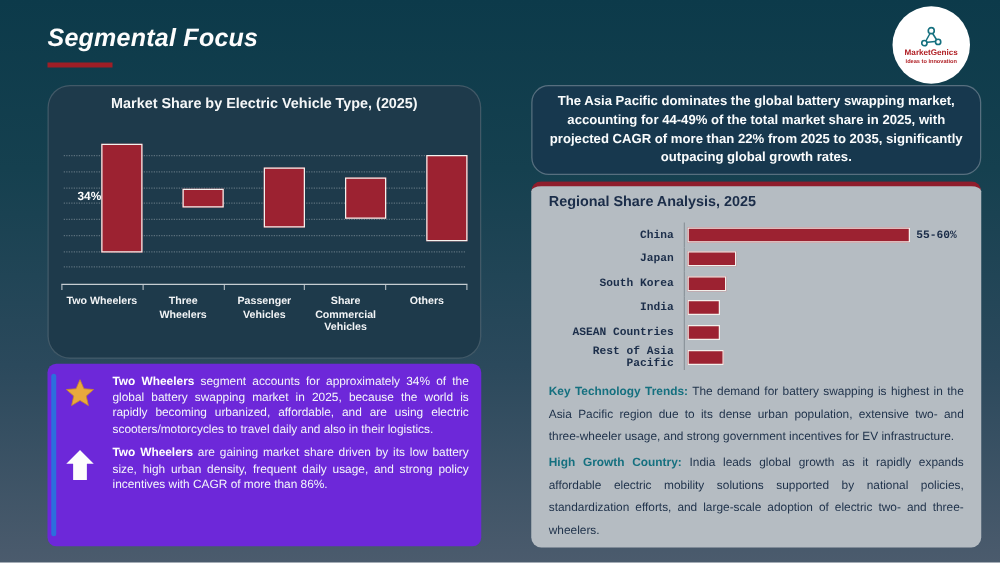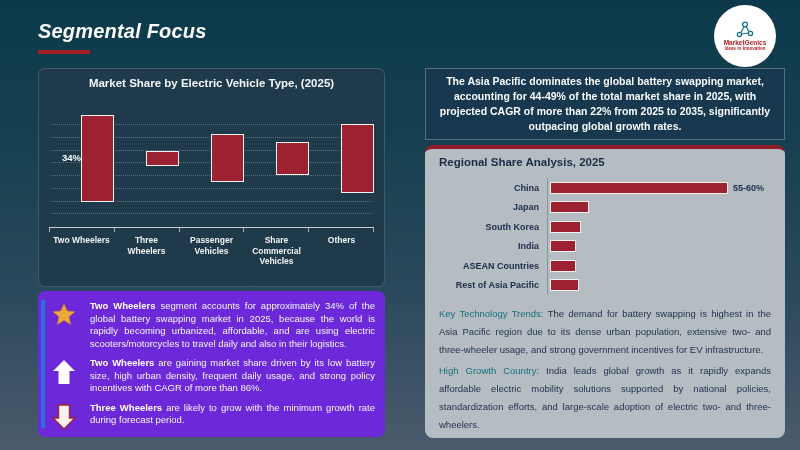--- a/index.html
+++ b/index.html
@@ -12,21 +12,21 @@
   
   .hdr { position:absolute; left:38px; top:20px; }
   .hdr h1 { font-size:20px; font-weight:bold; letter-spacing:.2px; color:#fdfdfd;font-style:italic; }
   .hdr .rule { width:52px; height:4px; background:#a01e26; margin-top:7px; }
   .logo { position:absolute; right:24px; top:5px; width:62px; height:62px; background:#fff;
           border-radius:50%; display:flex; flex-direction:column; align-items:center; justify-content:center; }
   .logo .lg-name { font-size:6.5px; font-weight:bold; color:#b01f24; line-height:1.1; }
   .logo .lg-tag  { font-size:4.5px; font-weight:bold; color:#b01f24; }
   
   .panel-left-chart { position:absolute; left:38px; top:68px; width:347px; height:219px;
-      background:#1e3a4b; border:1px solid rgba(255,255,255,.16); border-radius:7px; padding:8px 10px 6px; }
+      background:#1e3a4b; border:1px solid rgba(255,255,255,.16); border-radius:18px; padding:8px 10px 6px; }
   .chart-title { text-align:center; font-size:11.5px; font-weight:bold; color:#f5f7f8; margin-bottom:16px; }
   .ev-plot { position:relative; height:122px; }
   .ev-grid { position:absolute; left:2px; right:2px; bottom:0; top:0; }
   .gridline { position:absolute; left:0; right:0; height:0; border-top:1px dotted rgba(255,255,255,.28); }
   .ev-cols { position:absolute; left:0; right:0; bottom:0; top:-16px; display:flex; }
   .ev-col { flex:1; display:flex; flex-direction:row; align-items:center; justify-content:flex-end; }
   .ev-val { font-size:9.5px; font-weight:bold; color:#fff; height:14px; line-height:14px; }
   .ev-bar { width:33px; border:1.5px solid #f4f2ef; }
   .ev-axis { border-top:1.5px solid rgba(255,255,255,.75); }
   .ev-ticks { display:flex; height:4px; }
@@ -37,34 +37,34 @@
   
   .insights { position:absolute; left:38px; top:291px; width:347px; height:146px;
       background:#6d28d9; border-radius:7px; padding:9px 10px 6px 8px; overflow:hidden; }
   .insights .accent { position:absolute; left:3px; top:8px; bottom:8px; width:4px; background:#2c6edd; border-radius:2px; }
   .ins-row { display:grid; grid-template-columns:36px 1fr; column-gap:8px; margin-bottom:7px; align-items:start; }
   .ins-icon { display:flex; justify-content:center; padding-top:2px; }
   .ins-text { font-size:9.5px; line-height:1.32; color:#f4f7fb; text-align:justify; }
   .ins-text b { color:#ffffff; }
   
   .callout { position:absolute; left:425px; top:68px; width:360px; height:72px; background:#17384e;
-      border:1px solid rgba(255,255,255,.28); border-radius:0; display:flex; align-items:center; padding:6px 12px; }
+      border:1px solid rgba(255,255,255,.28); border-radius:14px; display:flex; align-items:center; padding:6px 12px; }
   .callout p { font-size:10.5px; font-weight:bold; line-height:1.45; text-align:center; color:#fafcfd; width:100%; }
   
   .gray-panel { position:absolute; left:425px; top:145px; width:360px; height:293px; background:#b5bcc2;
       border-radius:8px; border-top:4px solid #8f1d2c; padding:7px 14px 8px; color:#1d3049; }
   .rg-title { text-align:left; font-size:11.5px; font-weight:bold; color:#1b2d49; margin-bottom:10px; }
   .rg-chart { position:relative; margin-bottom:10px; }
-  .rg-row { display:grid; grid-template-columns:108px 1fr; align-items:center; height:19.5px; }
+  .rg-row { display:grid; grid-template-columns:108px 1fr; align-items:center; height:19.5px;font-family:Liberation Mono, monospace; }
   .rg-lab { text-align:right; padding-right:8px; font-size:9px; font-weight:bold; color:#1b2d49; }
   .rg-barzone { position:relative; height:100%; display:flex; align-items:center; border-left:1px solid #8d959c; padding-left:2px; }
   .rg-bar { height:12px; border:1px solid #f2f0ec; }
   .rg-val { font-size:9px; font-weight:bold; color:#1b2d49; margin-left:5px; white-space:nowrap; }
   .rg-notes p { font-size:9.5px; line-height:1.92; text-align:justify; color:#1d3049; margin-top:2px; }
-  .rg-notes .lead { font-weight:normal; color:#15707f; }
+  .rg-notes .lead { font-weight:bold; color:#15707f; }
 </style>
 </head>
 <body>
 
 <div class="hdr">
   <h1>Segmental Focus</h1>
   <div class="rule"></div>
 </div>
 
 <div class="logo">
@@ -146,28 +146,20 @@
         <div class="ins-text"><b>Two Wheelers</b><span> segment accounts for approximately 34% of the global battery swapping market in 2025, because the world is rapidly becoming urbanized, affordable, and are using electric scooters/motorcycles to travel daily and also in their logistics.</span></div>
       </div>
       <div class="ins-row">
         <div class="ins-icon">
           <svg width="24" height="26" viewBox="0 0 24 26">
             <path d="M12 1 L23 12 H17.5 V25 H6.5 V12 H1 Z" fill="#fdfdfd"></path>
           </svg>
         </div>
         <div class="ins-text"><b>Two Wheelers</b><span> are gaining market share driven by its low battery size, high urban density, frequent daily usage, and strong policy incentives with CAGR of more than 86%.</span></div>
       </div>
-      <div class="ins-row">
-        <div class="ins-icon">
-          <svg width="24" height="26" viewBox="0 0 24 26">
-            <path d="M12 25 L1 14 H6.5 V1 H17.5 V14 H23 Z" fill="#fbf1f1" stroke="#9c2231" stroke-width="1.4"></path>
-          </svg>
-        </div>
-        <div class="ins-text"><b>Three Wheelers</b><span> are likely to grow with the minimum growth rate during forecast period.</span></div>
-      </div>
     </div>
 </div>
 
 <div class="callout">
   <p>The Asia Pacific dominates the global battery swapping market, accounting for 44-49% of the total market share in 2025, with projected CAGR of more than 22% from 2025 to 2035, significantly outpacing global growth rates.</p>
 </div>
 
 <div class="gray-panel">
   <div class="rg-title">Regional Share Analysis, 2025</div>
   <div class="rg-chart" id="rg-chart">

